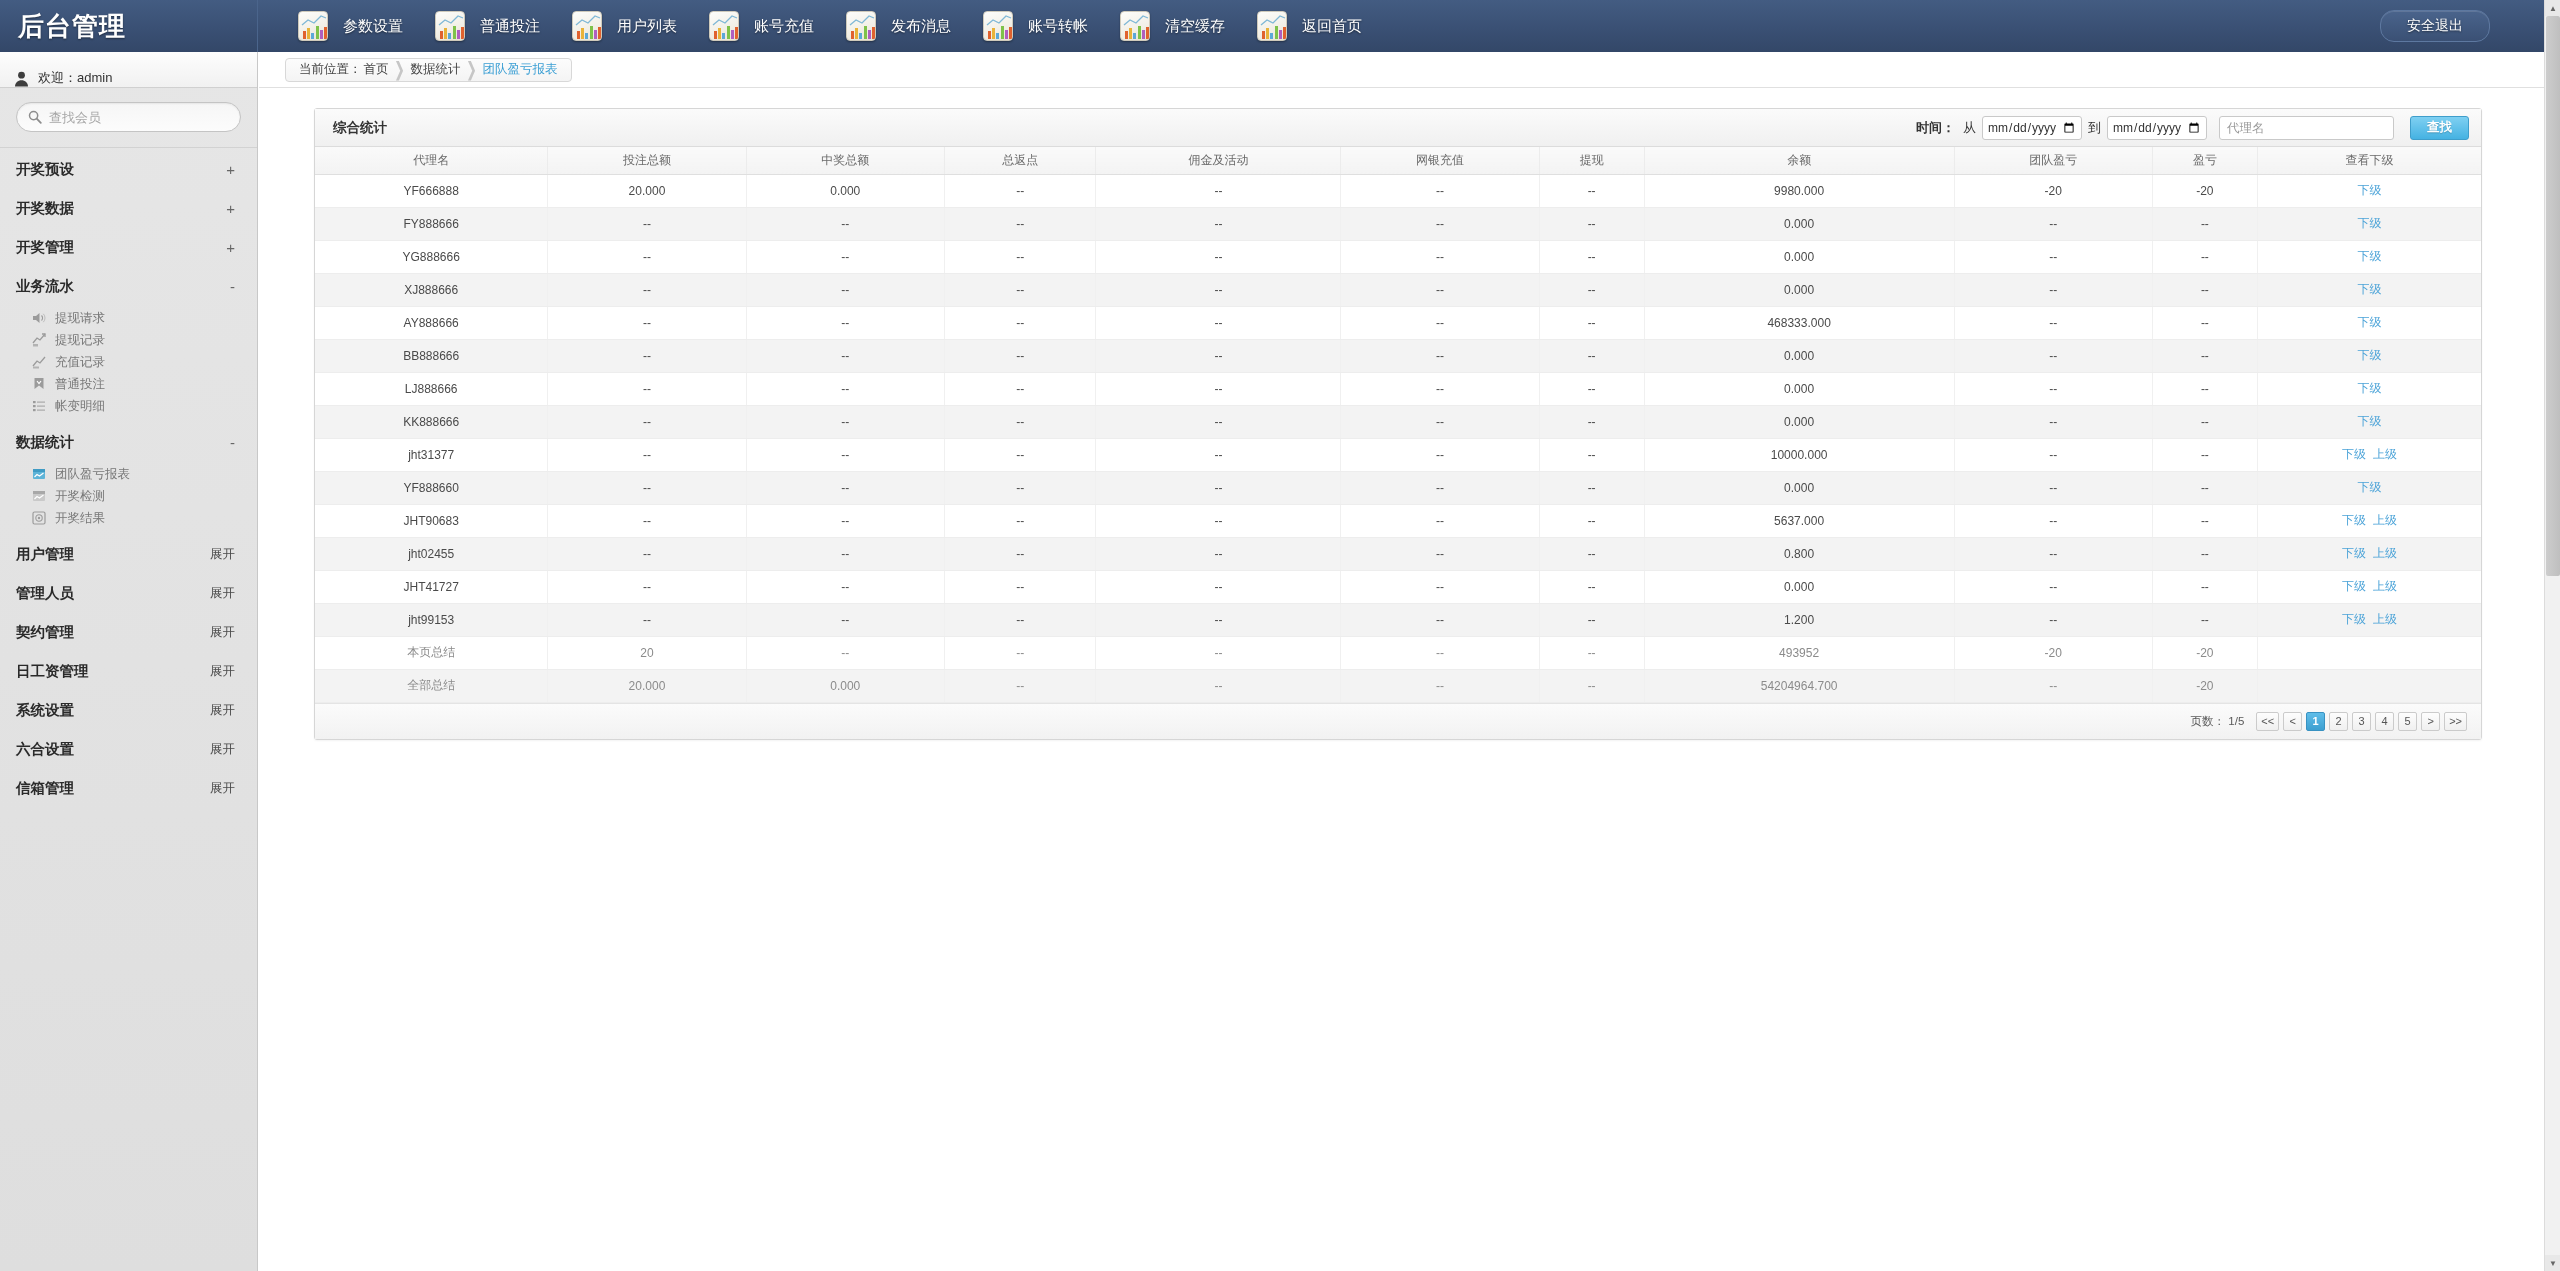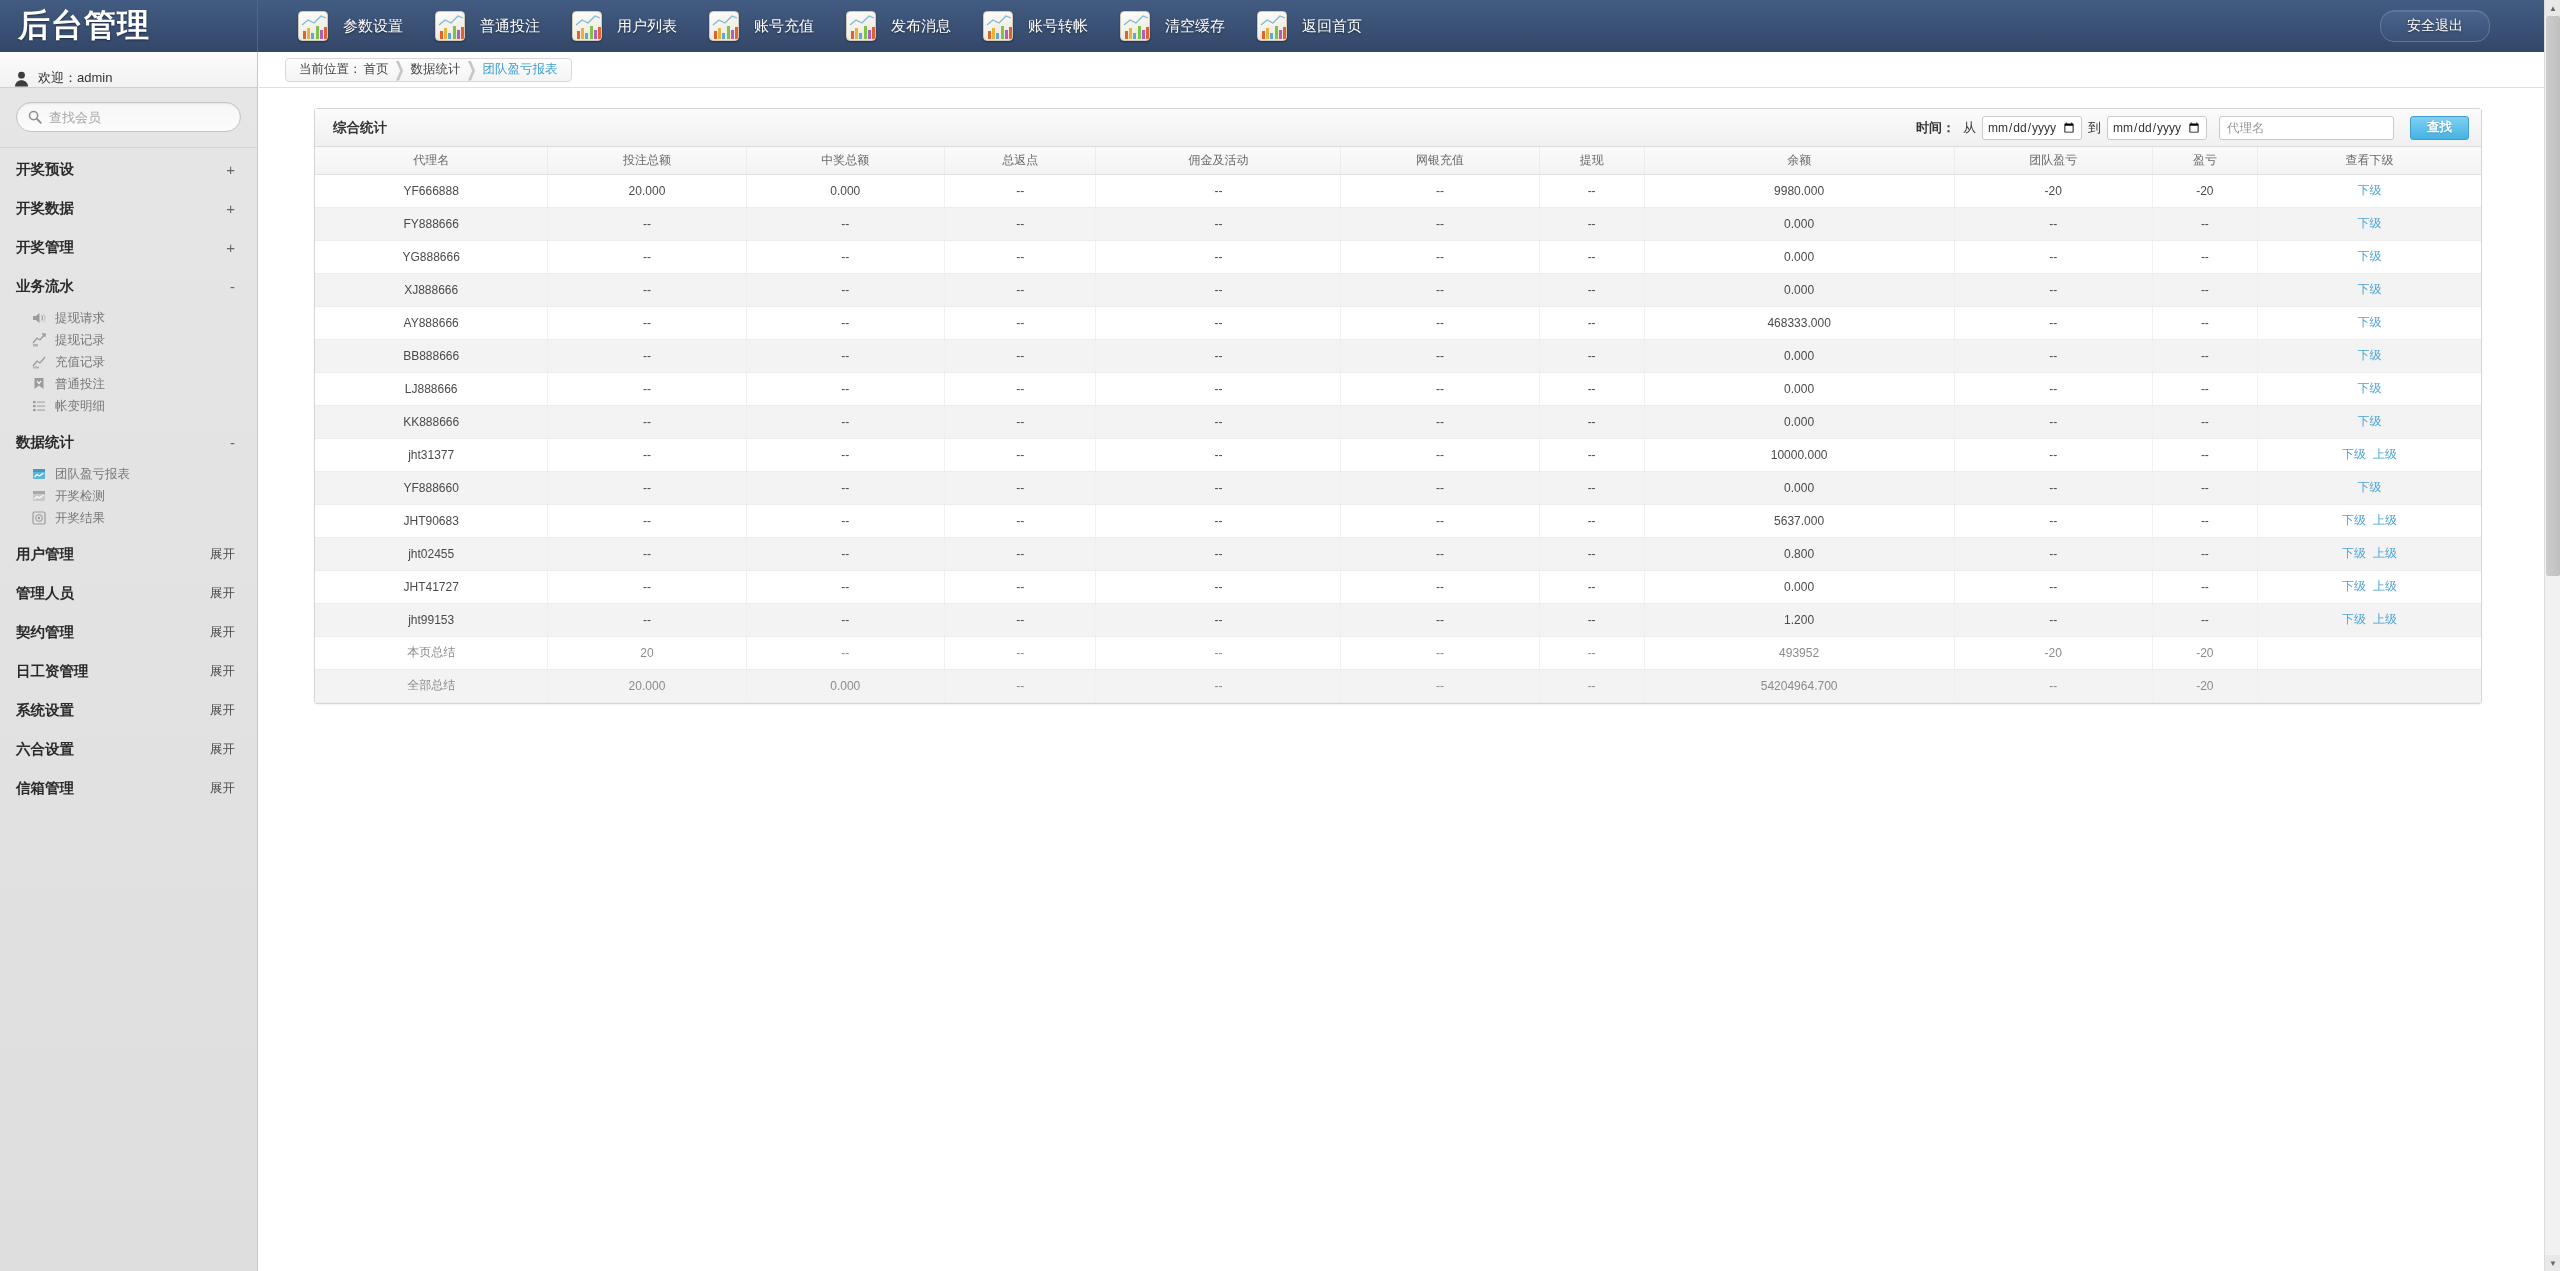--- a/index.html
+++ b/index.html
@@ -18,21 +18,21 @@
     width: 2560px; height: 52px;
     background: #3b5276;
     background-image: linear-gradient(180deg, #435c82 0%, #3a5074 55%, #334768 100%);
     display: flex; align-items: center;
   }
   .brand {
     width: 258px; height: 52px;
     display: flex; align-items: center;
     padding-left: 18px;
     color: #ffffff;
-    font-size: 32px;
+    font-size: 26px;
     font-weight: bold;
     letter-spacing: 1px;
     text-shadow: 0 1px 2px rgba(0,0,0,.45);
     border-right: 1px solid #4b6siemens;
     border-right: 1px solid #4b658c;
   }
   .nav {
     display: flex; align-items: center;
     height: 52px;
     margin-left: 24px;
@@ -822,20 +822,34 @@
             <td>--</td>
             <td>--</td>
             <td>54204964.700</td>
             <td>--</td>
             <td>-20</td>
             <td></td>
           </tr>
         </tbody>
     </table>
 
+    <div class="pager">
+      <span class="pginfo">页数： 1/5</span>
+      <span class="pgbtn">&lt;&lt;</span>
+      <span class="pgbtn">&lt;</span>
+      <span class="pg-numbers" style="display:flex;gap:4px;">
+          <span class="pgbtn active">1</span>
+          <span class="pgbtn">2</span>
+          <span class="pgbtn">3</span>
+          <span class="pgbtn">4</span>
+          <span class="pgbtn">5</span>
+        </span>
+      <span class="pgbtn">&gt;</span>
+      <span class="pgbtn">&gt;&gt;</span>
+    </div>
   </div>
 </div>
 
 <div class="vscroll">
   <div class="arrow-up">▲</div>
   <div class="thumb"></div>
   <div class="arrow-dn">▼</div>
 </div>
 
 </body></html>

